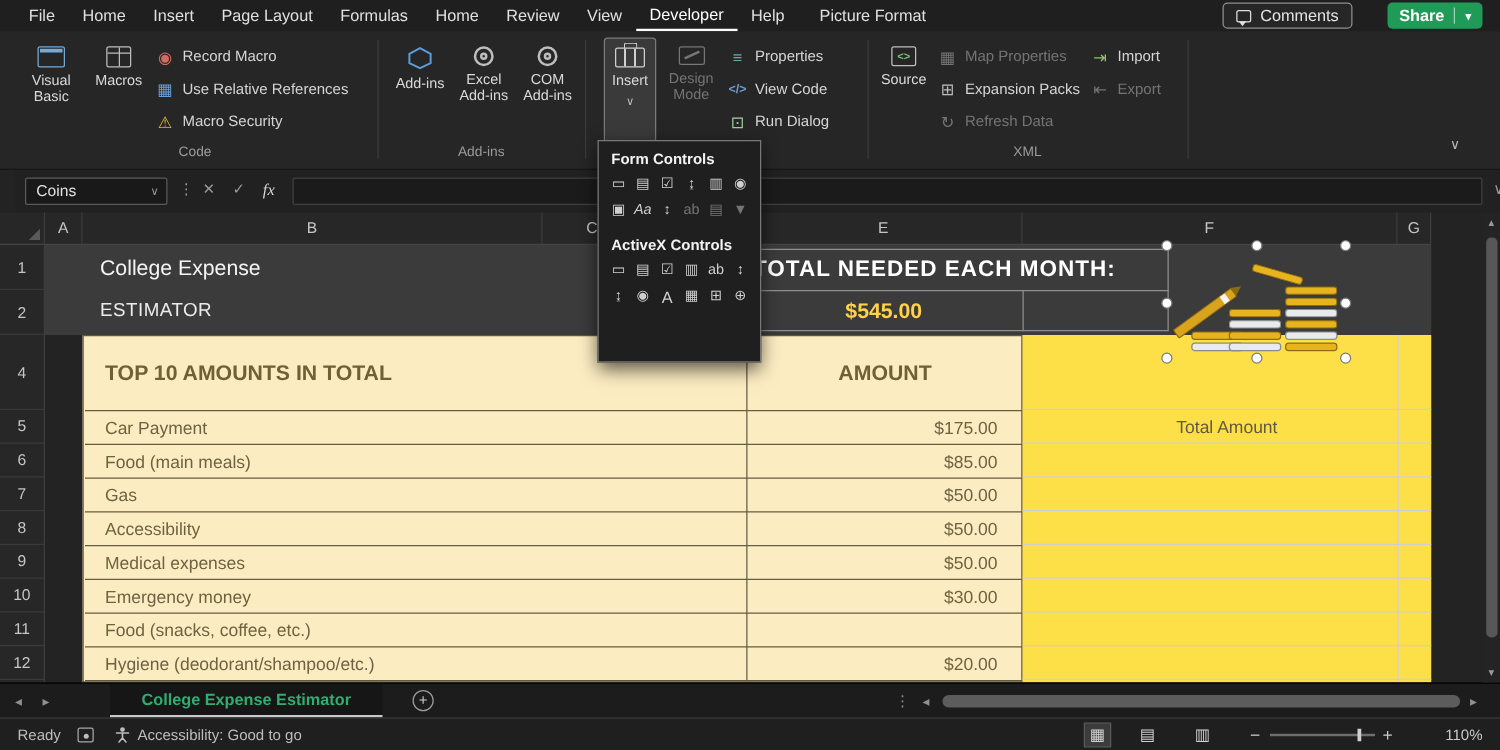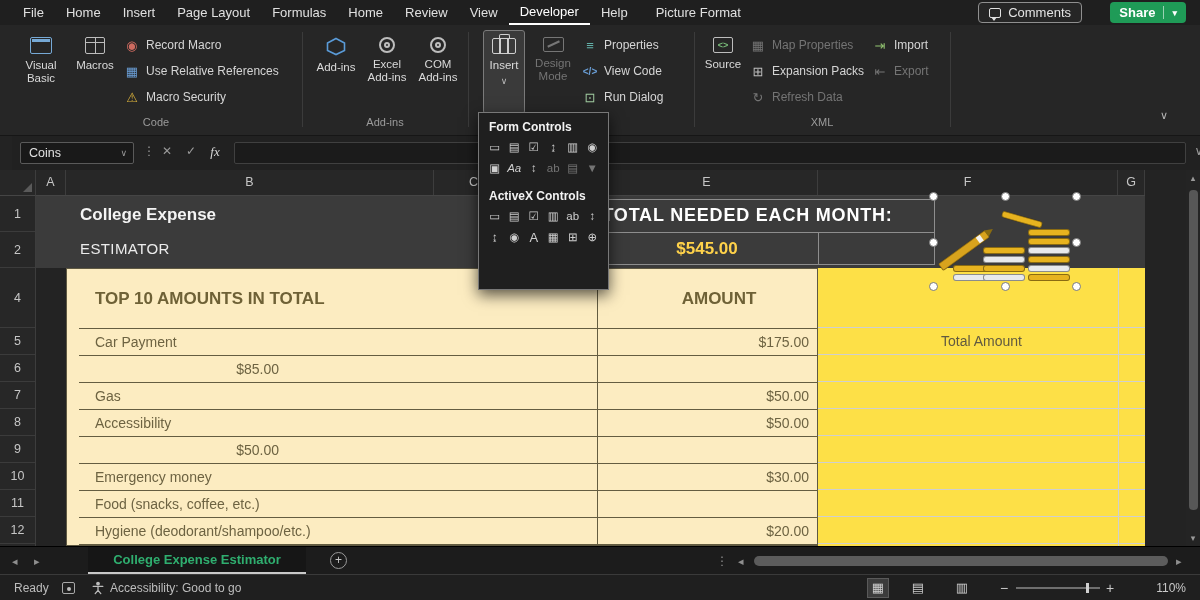--- a/index.html
+++ b/index.html
@@ -45,21 +45,21 @@
 
 #chdr{left:36px;top:170px;width:1109px;height:26px;background:#272727;border-bottom:1px solid #454545}
 .ch{position:absolute;top:0;height:25px;line-height:25px;text-align:center;font-size:12.5px;color:#c6c6c6;border-right:1px solid #3d3d3d}
 #corner{left:0;top:170px;width:36px;height:26px;background:#272727;border-right:1px solid #3d3d3d;border-bottom:1px solid #454545}
 #corner::after{content:"";position:absolute;right:3px;bottom:3px;border-left:9px solid transparent;border-bottom:9px solid #5a5a5a}
 #rhdr{left:0;top:196px;width:36px;height:350px;background:#272727;border-right:1px solid #3d3d3d}
 .rh{position:absolute;left:0;width:35px;text-align:center;font-size:12.5px;color:#c6c6c6;border-bottom:1px solid #3b3b3b;display:flex;align-items:center;justify-content:center}
 
 #banner{left:36px;top:196px;width:1109px;height:72px;background:#3b3b3b}
 #ytab{left:66px;top:268px;width:752px;height:278px;background:#fcecc1;border:1px solid #5f5942}
-.trow{position:absolute;left:12px;width:750px;display:flex;border-bottom:1px solid #645d41}
+.trow{position:absolute;left:1px;width:750px;display:flex;border-bottom:1px solid #645d41}
 .tname{width:530px;padding-left:16px;display:flex;align-items:center;font-size:14px;color:#6d6342}
 .tamt{width:220px;display:flex;align-items:center;justify-content:flex-end;padding-right:20px;font-size:14px;color:#6d6342}
 #fcol{left:818px;top:268px;width:327px;height:278px;background:#fde047}
 .frow{position:absolute;left:0;width:327px;border-bottom:1px solid #cfcfcf}
 
 #popup{left:478px;top:112px;width:131px;height:178px;background:#1f1f1f;border:1px solid #787878;box-shadow:0 5px 14px rgba(0,0,0,.65);z-index:50}
 .phead{padding:7px 10px 3px;font-size:12px;font-weight:bold;color:#f2f2f2}
 .prow{display:flex;padding:2px 7px;gap:2px}
 .pic{width:19px;height:17px;line-height:17px;text-align:center;font-size:11.5px;color:#cfcfcf;cursor:default}
 
@@ -241,50 +241,52 @@
   <div class="rh" style="top:159px;height:27px">6</div>
   <div class="rh" style="top:186px;height:27px">7</div>
   <div class="rh" style="top:213px;height:27px">8</div>
   <div class="rh" style="top:240px;height:27px">9</div>
   <div class="rh" style="top:267px;height:27px">10</div>
   <div class="rh" style="top:294px;height:27px">11</div>
   <div class="rh" style="top:321px;height:27px">12</div>
 </div>
 
 <div class="a" id="banner">
-  <div class="a" style="left:44px;top:0;height:36px;line-height:38px;font-size:17px;font-weight:bold;color:#f4f4f4">College Expense</div>
+  <div class="a" style="left:44px;top:0;height:36px;line-height:38px;font-size:17px;font-weight:normal;color:#f4f4f4">College Expense</div>
   <div class="a" style="left:44px;top:36px;height:36px;line-height:34px;font-size:15px;color:#ebebeb;letter-spacing:.4px">ESTIMATOR</div>
   <div class="a ctr" style="left:524px;top:0;width:375px;height:36px;line-height:38px;font-size:18px;font-weight:bold;color:#ffffff;letter-spacing:.8px;white-space:nowrap">TOTAL NEEDED EACH MONTH:</div>
   <div class="a ctr" style="left:560px;top:36px;width:222px;height:36px;line-height:34px;font-size:17px;font-weight:bold;color:#ffd24a">$545.00</div>
   <div class="a" style="left:524px;top:3px;width:375px;height:66px;border:1px solid #8e8e8e"></div>
   <div class="lline" style="left:524px;top:36px;width:375px;height:1px"></div>
   <div class="lline" style="left:782px;top:36px;width:1px;height:33px"></div>
 </div>
 
 <div class="a" id="ytab">
   <div class="trow" style="top:0;height:60px">
     <div class="tname" style="font-size:17px;font-weight:bold;color:#6e6136">TOP 10 AMOUNTS IN TOTAL</div>
     <div class="tamt" style="justify-content:center;padding-right:0;font-size:17px;font-weight:bold;color:#6e6136">AMOUNT</div>
   </div>
   <div class="trow" style="top:60px;height:27px">
     <div class="tname">Car Payment</div>
     <div class="tamt">$175.00</div>
   </div>
   <div class="trow" style="top:87px;height:27px">
+    <div class="tname">Food (main meals)</div>
     <div class="tamt">$85.00</div>
   </div>
   <div class="trow" style="top:114px;height:27px">
     <div class="tname">Gas</div>
     <div class="tamt">$50.00</div>
   </div>
   <div class="trow" style="top:141px;height:27px">
     <div class="tname">Accessibility</div>
     <div class="tamt">$50.00</div>
   </div>
   <div class="trow" style="top:168px;height:27px">
+    <div class="tname">Medical expenses</div>
     <div class="tamt">$50.00</div>
   </div>
   <div class="trow" style="top:195px;height:27px">
     <div class="tname">Emergency money</div>
     <div class="tamt">$30.00</div>
   </div>
   <div class="trow" style="top:222px;height:27px">
     <div class="tname">Food (snacks, coffee, etc.)</div>
   </div>
   <div class="trow" style="top:249px;height:27px">

